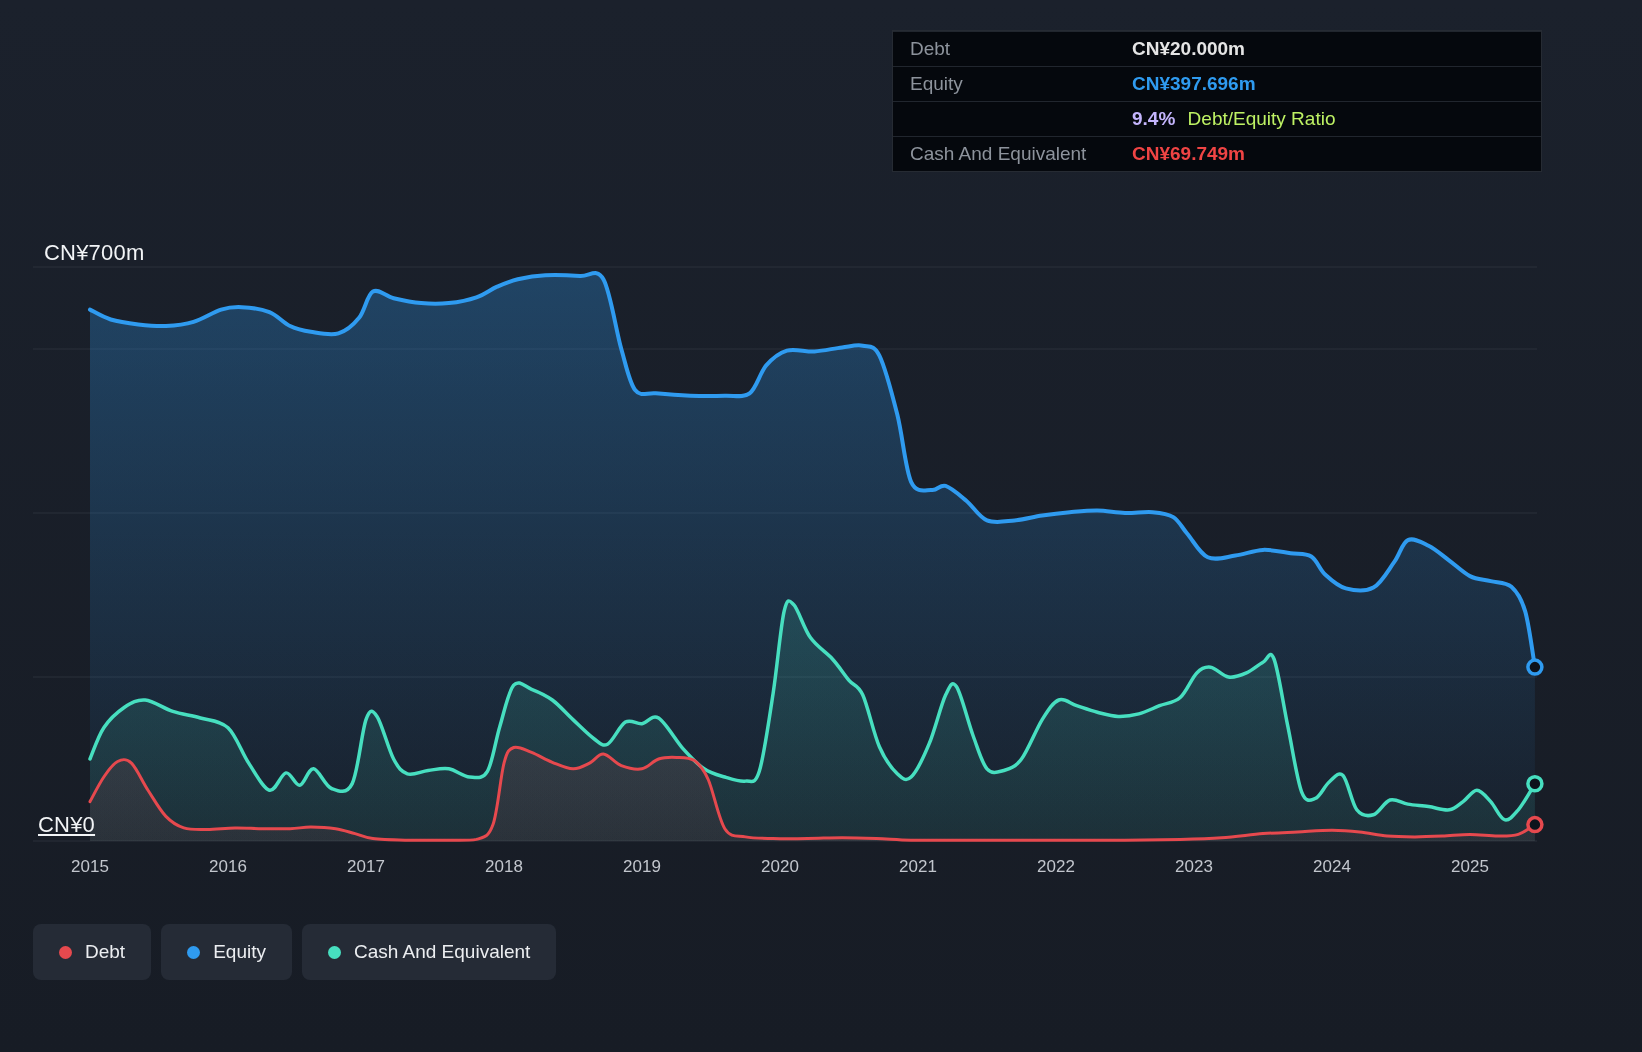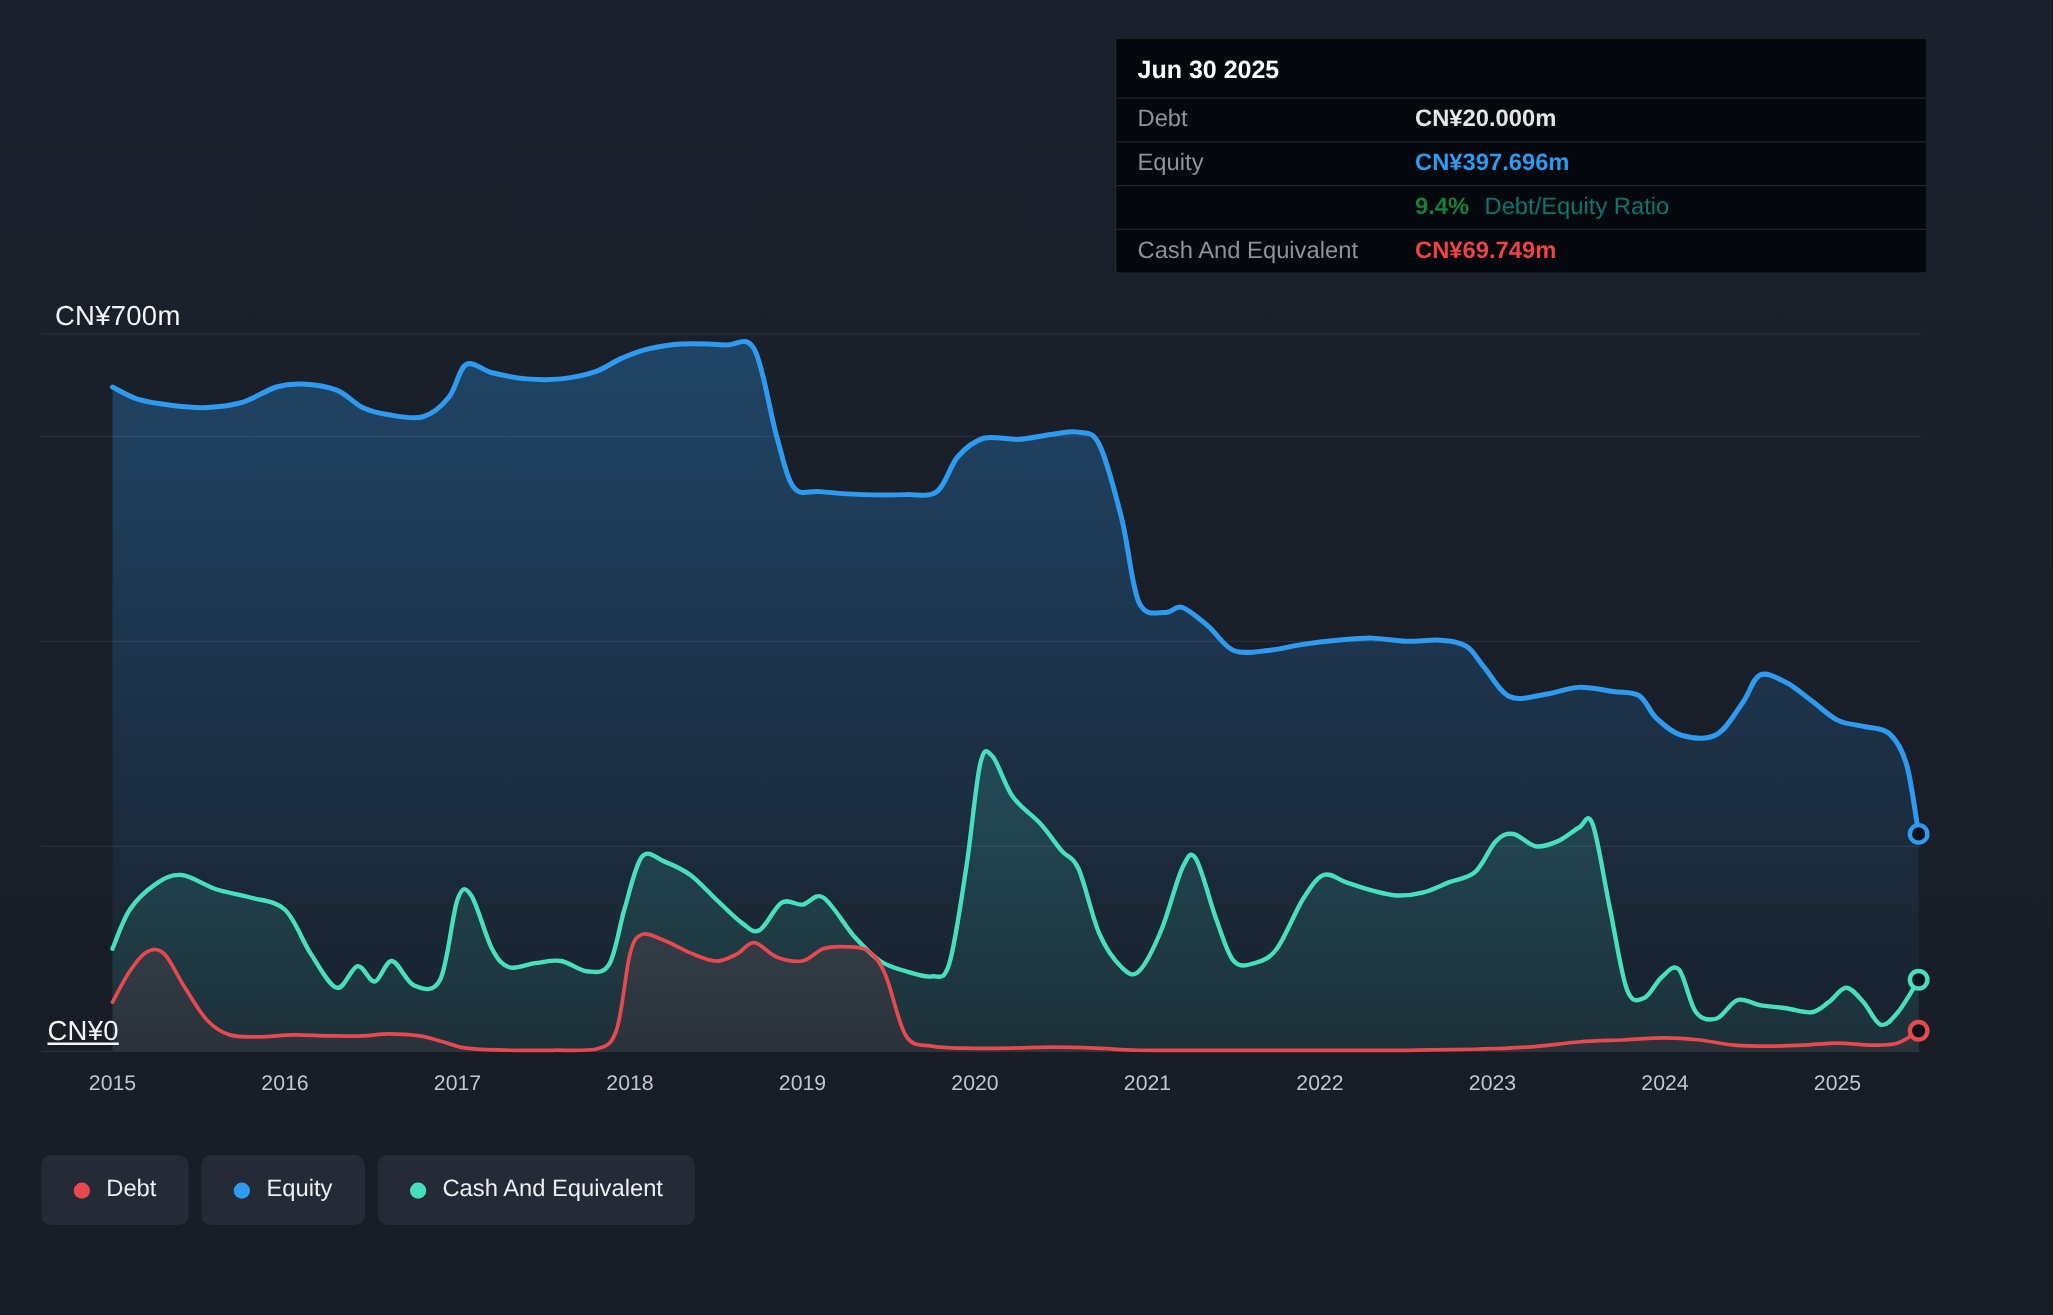--- a/index.html
+++ b/index.html
@@ -16,22 +16,22 @@
   .ylabel.zero { left:38px; top:812px;text-decoration:underline; }
 
   .tooltip {
     position:absolute; left:892px; top:30px; width:650px;
     background:#05080d; border:1px solid #262b33;
   }
   .tt-title { padding:14px 17px 10px; font-size:20px; font-weight:700; color:#ffffff; }
   .tt-row { display:flex; align-items:center; padding:6px 17px; border-top:1px solid #21262e; font-size:19px; }
   .tt-label { flex:0 0 222px; color:#8d939c; }
   .tt-value { font-weight:600; }
-  .tt-ratio-pct  { color:#15803d; font-weight:700; }
-  .tt-ratio-text { color:#0f766e; font-weight:400; margin-left:7px; }
+  .tt-ratio-pct  { color:#c4b5fd; font-weight:700; }
+  .tt-ratio-text { color:#bef264; font-weight:400; margin-left:7px; }
 
   .legend { position:absolute; left:33px; top:924px; display:flex; gap:10px; }
   .pill {
     display:flex; align-items:center; gap:13px; height:56px; padding:0 26px;
     background:#252b36; border-radius:8px; color:#eceef1; font-size:19px; cursor:pointer;
   }
   .dot { width:13px; height:13px; border-radius:50%; flex:0 0 13px; }
 </style>
 </head>
 <body>
@@ -77,21 +77,20 @@
       <path d="M90.0 801.6C92.3 797.5 99.2 783.7 103.8 777.0C108.4 770.3 113.0 763.8 117.6 761.5C122.2 759.1 126.3 758.3 131.4 763.1C136.5 767.9 142.2 781.3 148.0 790.2C153.7 799.0 159.9 810.1 165.9 816.4C171.9 822.7 176.9 825.7 183.8 827.9C190.7 830.1 198.8 829.5 207.3 829.5C215.8 829.5 225.7 828.0 234.9 827.9C244.1 827.7 253.3 828.6 262.5 828.7C271.7 828.8 282.1 829.0 290.1 828.7C298.2 828.4 303.2 827.1 310.8 827.1C318.4 827.1 328.3 827.6 335.6 828.7C343.0 829.8 348.8 832.0 355.0 833.6C361.2 835.3 364.2 837.4 372.9 838.5C381.6 839.6 395.9 839.9 407.4 840.2C418.9 840.5 430.4 840.3 441.9 840.2C453.4 840.0 467.9 841.0 476.4 839.4C484.9 836.8 488.4 837.3 493.0 824.6C497.6 811.9 500.6 775.9 504.0 763.1C507.4 750.3 509.1 749.3 513.7 747.5C518.3 745.7 525.2 750.0 531.6 752.4C538.0 754.9 545.4 759.5 552.3 762.3C559.2 765.0 566.8 768.7 573.0 768.8C579.2 769.0 584.5 765.6 589.6 763.1C594.6 760.6 598.1 753.7 603.4 754.1C608.7 754.5 614.9 763.1 621.3 765.6C627.7 768.0 635.8 769.9 642.0 768.8C648.2 767.7 652.8 760.9 658.6 759.0C664.3 757.1 670.5 757.1 676.5 757.4C682.5 757.6 689.2 757.0 694.4 760.6C699.7 764.3 703.2 768.2 708.2 779.5C713.3 790.8 718.6 819.1 724.8 828.7C731.0 838.3 737.4 835.3 745.5 836.9C753.6 838.5 762.8 838.3 773.1 838.5C783.5 838.8 796.1 838.7 807.6 838.5C819.1 838.4 830.6 837.7 842.1 837.7C853.6 837.7 865.1 838.1 876.6 838.5C888.1 838.9 897.3 839.9 911.1 840.2C924.9 840.5 942.1 840.2 959.4 840.2C976.6 840.2 996.2 840.2 1014.6 840.2C1033.0 840.2 1051.4 840.2 1069.8 840.2C1088.2 840.2 1106.6 840.3 1125.0 840.2C1143.4 840.0 1164.1 839.8 1180.2 839.4C1196.3 839.0 1207.8 838.7 1221.6 837.7C1235.4 836.8 1250.4 834.6 1263.0 833.6C1275.6 832.7 1286.0 832.5 1297.5 832.0C1309.0 831.4 1321.6 830.3 1332.0 830.3C1342.4 830.3 1350.4 831.0 1359.6 832.0C1368.8 832.9 1378.0 835.3 1387.2 836.1C1396.4 836.9 1405.6 836.9 1414.8 836.9C1424.0 836.9 1433.2 836.5 1442.4 836.1C1451.6 835.7 1460.8 834.4 1470.0 834.4C1479.2 834.4 1489.6 836.1 1497.6 836.1C1505.7 836.1 1512.1 836.4 1518.3 834.4C1524.5 832.5 1532.1 826.2 1534.9 824.6" fill="none" stroke="#e6494e" stroke-width="3" stroke-linejoin="round" stroke-linecap="round"></path>
       <circle cx="1534.9" cy="667.1" r="7" fill="#0d131c" stroke="#2f9bf0" stroke-width="3.5"></circle>
       <circle cx="1534.9" cy="783.8" r="7" fill="#0d131c" stroke="#47dfc0" stroke-width="3.5"></circle>
       <circle cx="1534.9" cy="824.6" r="7" fill="#0d131c" stroke="#e6494e" stroke-width="3.5"></circle>
     </svg>
 
   <div class="ylabel top">CN¥700m</div>
   <div class="ylabel zero">CN¥0</div>
 
   <div class="tooltip">
-    <div class="tt-title">Jun 30 2025</div>
     <div class="tt-row">
       <span class="tt-label">Debt</span>
       <span class="tt-value" style="color: #e5e5e5;">CN¥20.000m</span>
     </div>
     <div class="tt-row">
       <span class="tt-label">Equity</span>
       <span class="tt-value" style="color: rgb(47, 155, 240);">CN¥397.696m</span>
     </div>
     <div class="tt-row">
       <span class="tt-label"></span>

